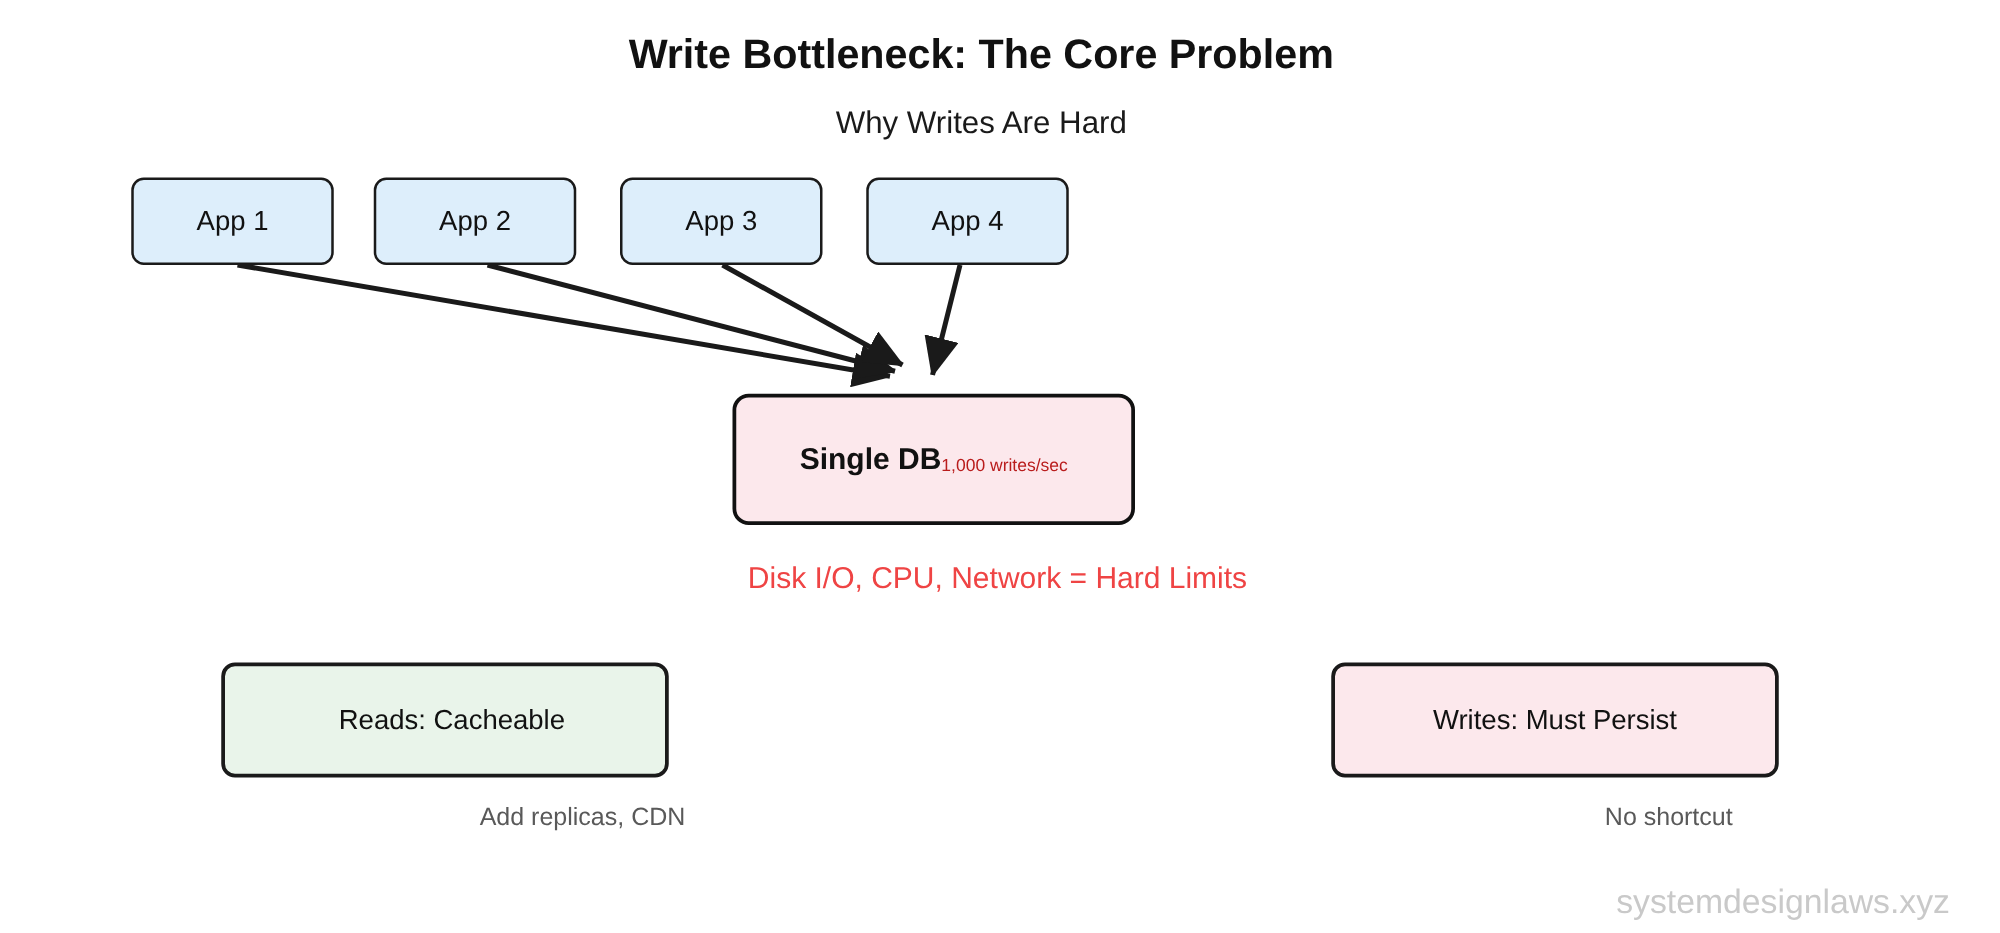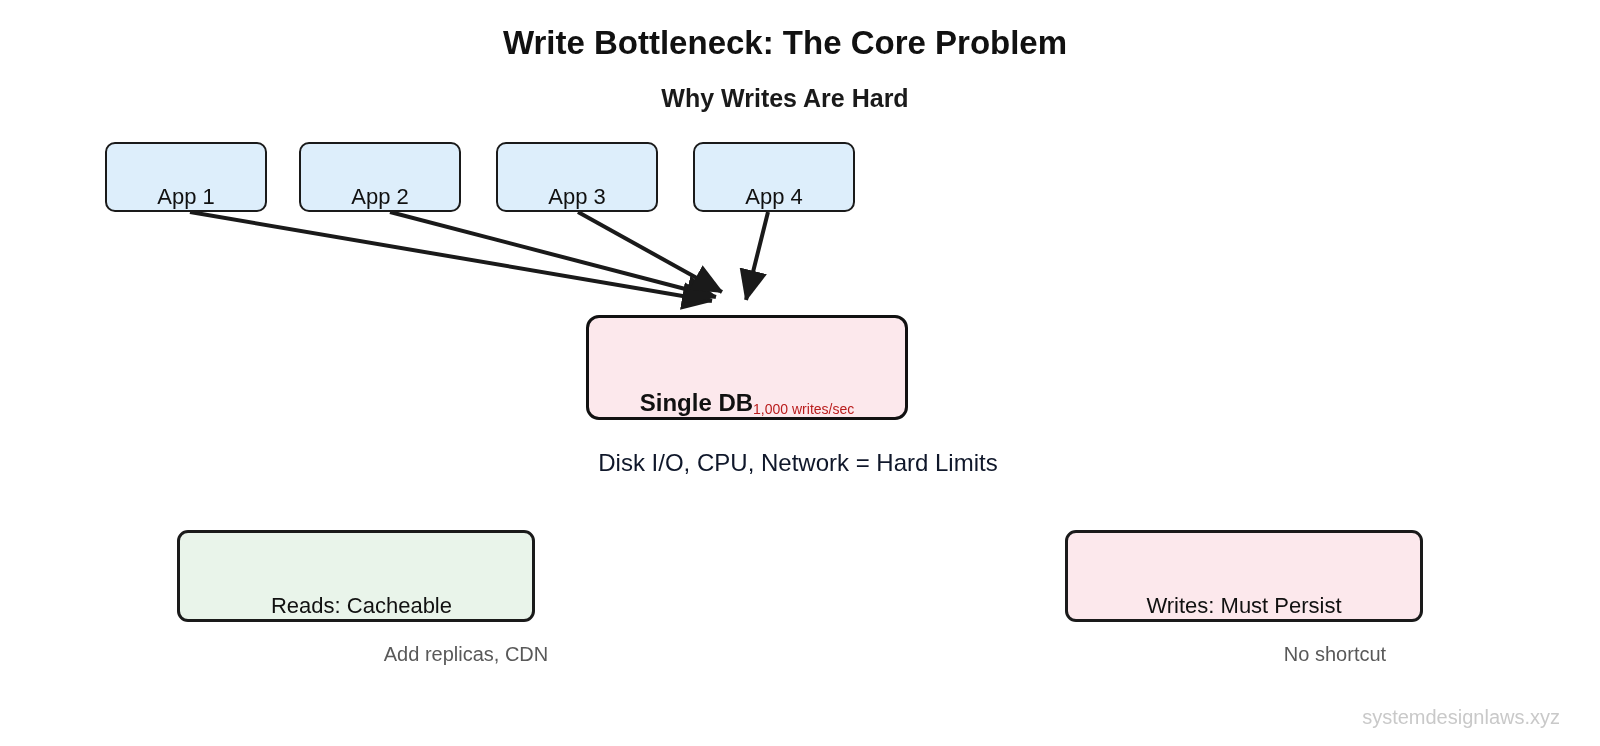--- a/index.html
+++ b/index.html
@@ -2,55 +2,55 @@
 <html><head>
 <meta charset="utf-8">
 <style>
   html,body{margin:0;padding:0;background:#ffffff;}
   .canvas{
     position:relative;width:1600px;height:746px;background:#ffffff;
     font-family:"Liberation Sans", sans-serif;overflow:hidden;
   }
   .header{position:absolute;left:0;top:0;width:1570px;text-align:center;}
   .title{margin-top:24px;font-size:33px;font-weight:bold;color:#111111;letter-spacing:0;}
-  .subtitle{margin-top:22px;font-size:25px;color:#1a1a1a;font-weight:bold;}
+  .subtitle{margin-top:22px;font-size:25px;color:#1a1a1a;}
   .box{
-    position:absolute;display:flex;align-items:flex-end;justify-content:center;
+    position:absolute;display:flex;align-items:center;justify-content:center;
     box-sizing:border-box;color:#111111;
   }
   .app-box{
     width:162px;height:70px;top:142px;
     background:#ddeefb;border:2.5px solid #1a1a1a;border-radius:10px;
     font-size:22px;
   }
   .app-1{left:105px;} .app-2{left:299px;} .app-3{left:496px;} .app-4{left:693px;}
   .db-box{
     left:586px;top:315px;width:322px;height:105px;
     background:#fce8ec;border:3.5px solid #111111;border-radius:13px;
     flex-direction:row;
   }
   .db-title{font-size:24px;font-weight:bold;color:#111111;}
   .db-sub{font-size:14px;color:#b91c1c;margin-top:8px;}
   .constraint{
     position:absolute;left:592px;top:449px;width:412px;text-align:center;
-    font-size:24px;color:#0f172a;
+    font-size:24px;color:#ef4444;
   }
   .reads-box{
     left:177px;top:530px;width:358px;height:92px;
     background:#e9f4ea;border:3px solid #1a1a1a;border-radius:11px;font-size:22px;padding-left:11px;
   }
   .writes-box{
     left:1065px;top:530px;width:358px;height:92px;
     background:#fce8ec;border:3px solid #1a1a1a;border-radius:11px;font-size:22px;
   }
   .caption{position:absolute;top:643px;font-size:20px;color:#595959;text-align:center;}
   .caption-reads{left:346px;width:240px;}
   .caption-writes{left:1215px;width:240px;}
   .watermark{
-    position:absolute;top:706px;right:40px;font-size:20px;color:#c9c9c9;
+    position:absolute;top:706px;right:40px;font-size:27px;color:#c9c9c9;
   }
   .arrow-layer{position:absolute;left:0;top:0;width:1600px;height:746px;pointer-events:none;}
 </style>
 </head>
 <body>
 
 <div class="canvas">
 
   <div class="header">
     <div class="title">Write Bottleneck: The Core Problem</div>

